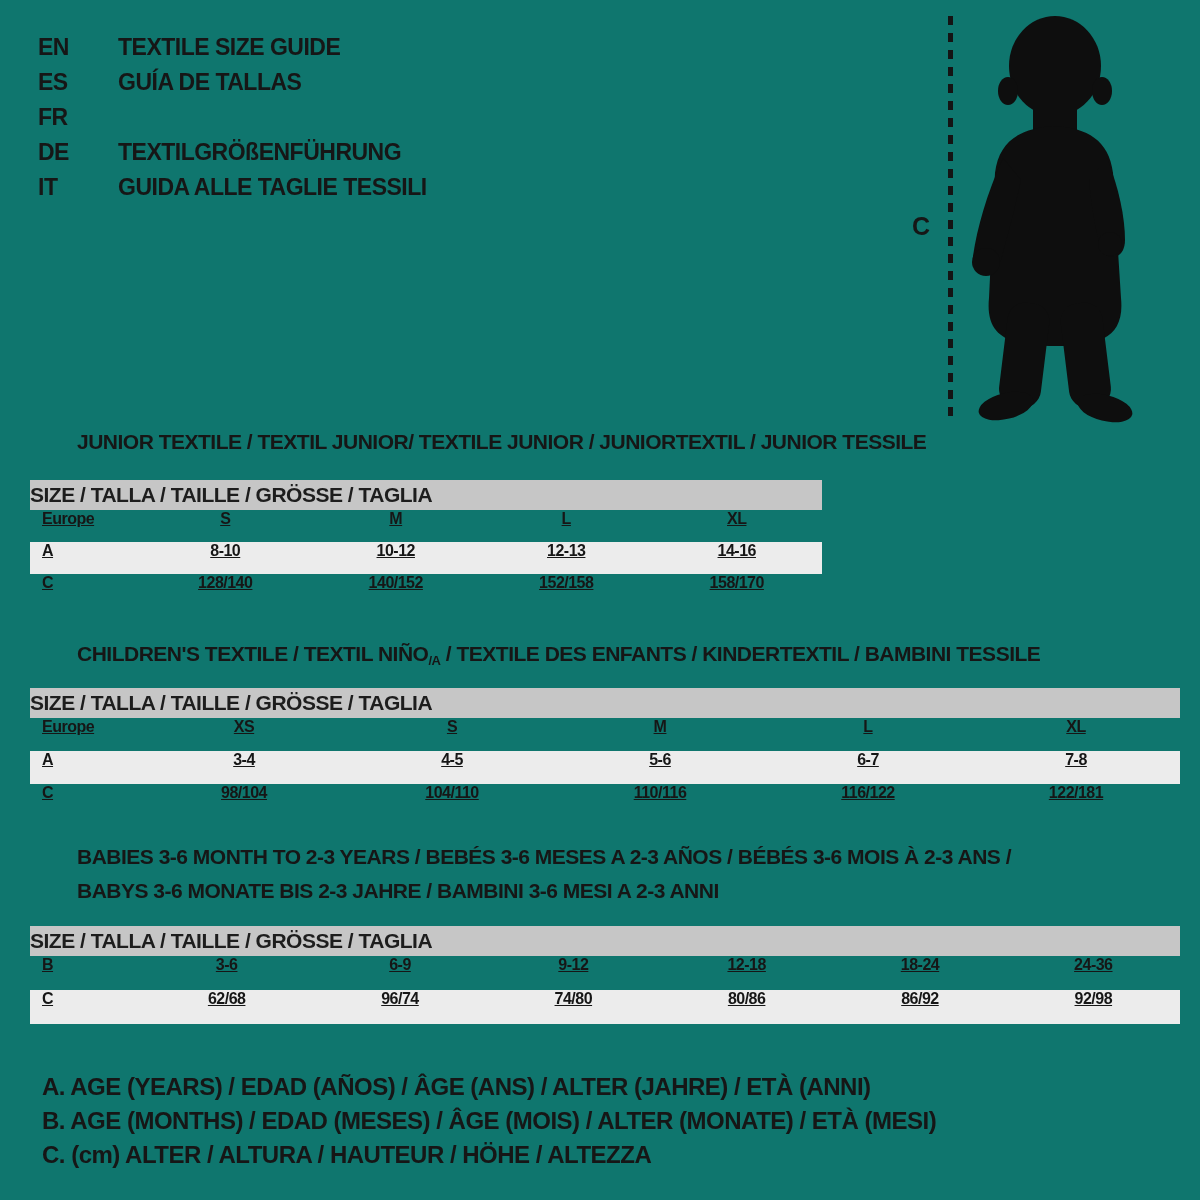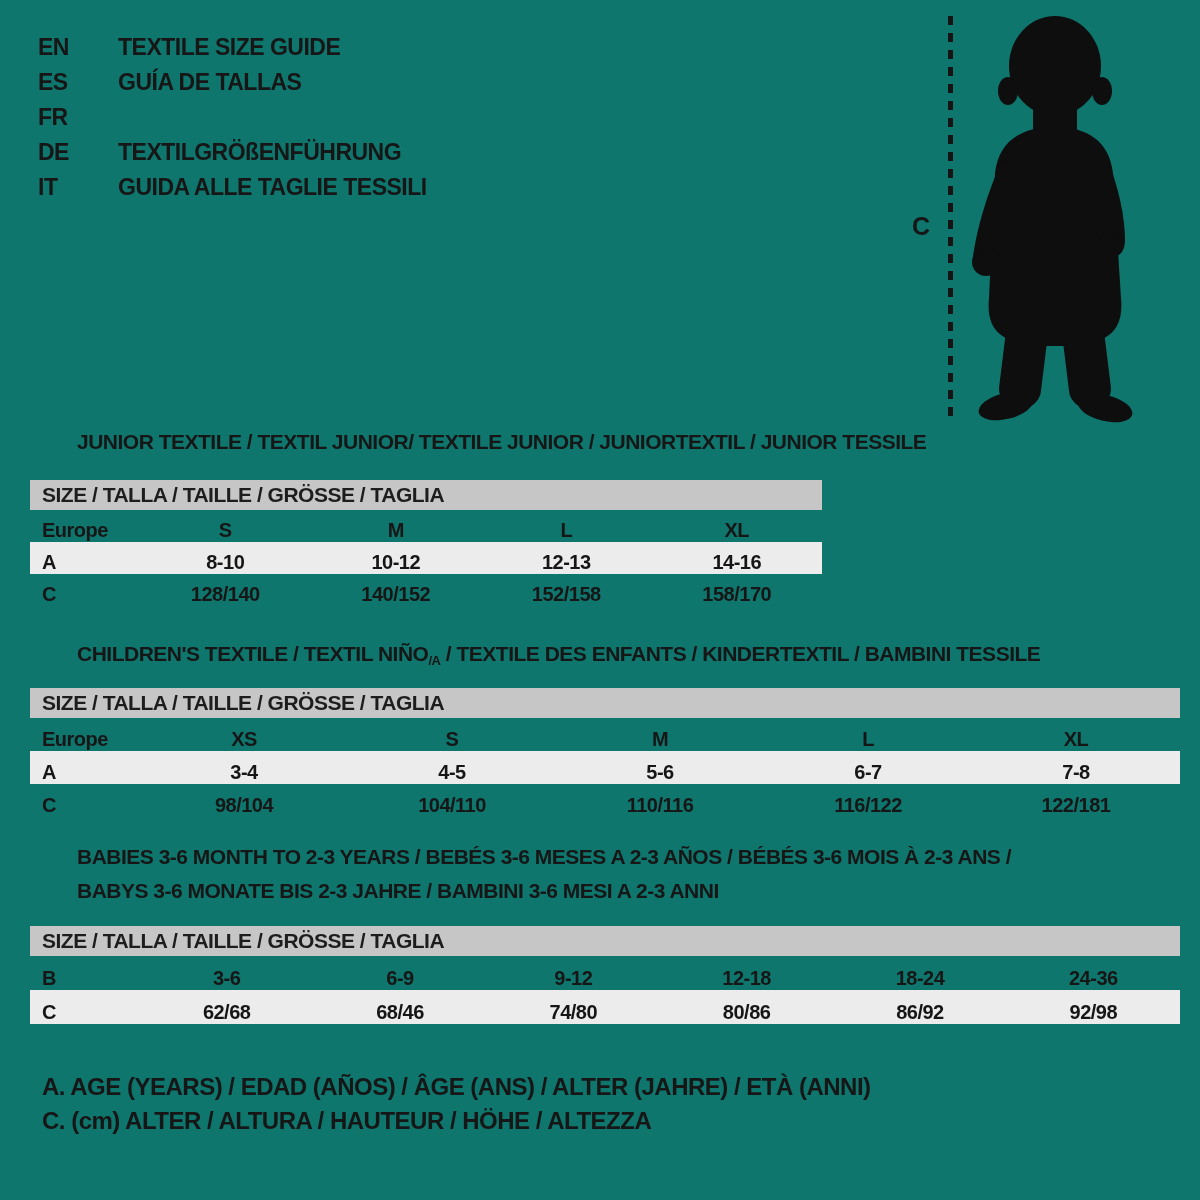--- a/index.html
+++ b/index.html
@@ -19,22 +19,22 @@
     background:repeating-linear-gradient(to bottom, #141414 0 9px, transparent 9px 17px);
   }
   .measure-label { position:absolute; left:912px; top:212px; font-size:25px; }
   .silhouette { position:absolute; left:958px; top:8px; }
   
   .sec-title { position:absolute; left:42px; font-size:21px; white-space:nowrap;margin-left:35px; }
   .sub { font-size:13px; vertical-align:-4px; }
   
   .tbl { position:absolute; left:30px; }
   .band { height:30px; background:#c6c6c6; display:flex; align-items:center;
-          padding-left:12px; font-size:21px; color:#1d1d1d; }
-  .trow { display:flex; align-items:flex-end; height:32px; font-size:20px; }
+          font-size:21px; color:#1d1d1d; }
+  .trow { display:flex; align-items:flex-start; height:32px; font-size:16px;text-decoration:underline; }
   .trow.shaded { background:#ececec; }
   .lbl { width:110px; padding-left:12px; }
   .val { flex:1; text-align:center; }
   .tbl-junior { width:792px; top:480px; }
   .tbl-children { width:1150px; top:688px; }
   .tbl-children .trow { height:33px; }
   .tbl-babies { width:1150px; top:926px; }
   .tbl-babies .trow { height:34px; }
   
   .legend { position:absolute; left:42px; top:1070px; font-size:24px; }
@@ -151,26 +151,27 @@
       <span class="val">3-6</span>
       <span class="val">6-9</span>
       <span class="val">9-12</span>
       <span class="val">12-18</span>
       <span class="val">18-24</span>
       <span class="val">24-36</span>
     </div>
     <div class="trow shaded">
       <span class="lbl">C</span>
       <span class="val">62/68</span>
-      <span class="val">68/46</span>
+      <span class="val">96/74</span>
       <span class="val">74/80</span>
       <span class="val">80/86</span>
       <span class="val">86/92</span>
       <span class="val">92/98</span>
     </div>
   </div>
 
   <div class="legend">
     <div>A. AGE (YEARS) / EDAD (AÑOS) / ÂGE (ANS) / ALTER (JAHRE) / ETÀ (ANNI)</div>
+    <div>B. AGE (MONTHS) / EDAD (MESES) / ÂGE (MOIS) / ALTER (MONATE) / ETÀ (MESI)</div>
     <div>C. (cm) ALTER / ALTURA / HAUTEUR / HÖHE / ALTEZZA</div>
   </div>
 
 </div>
 
 </body></html>

